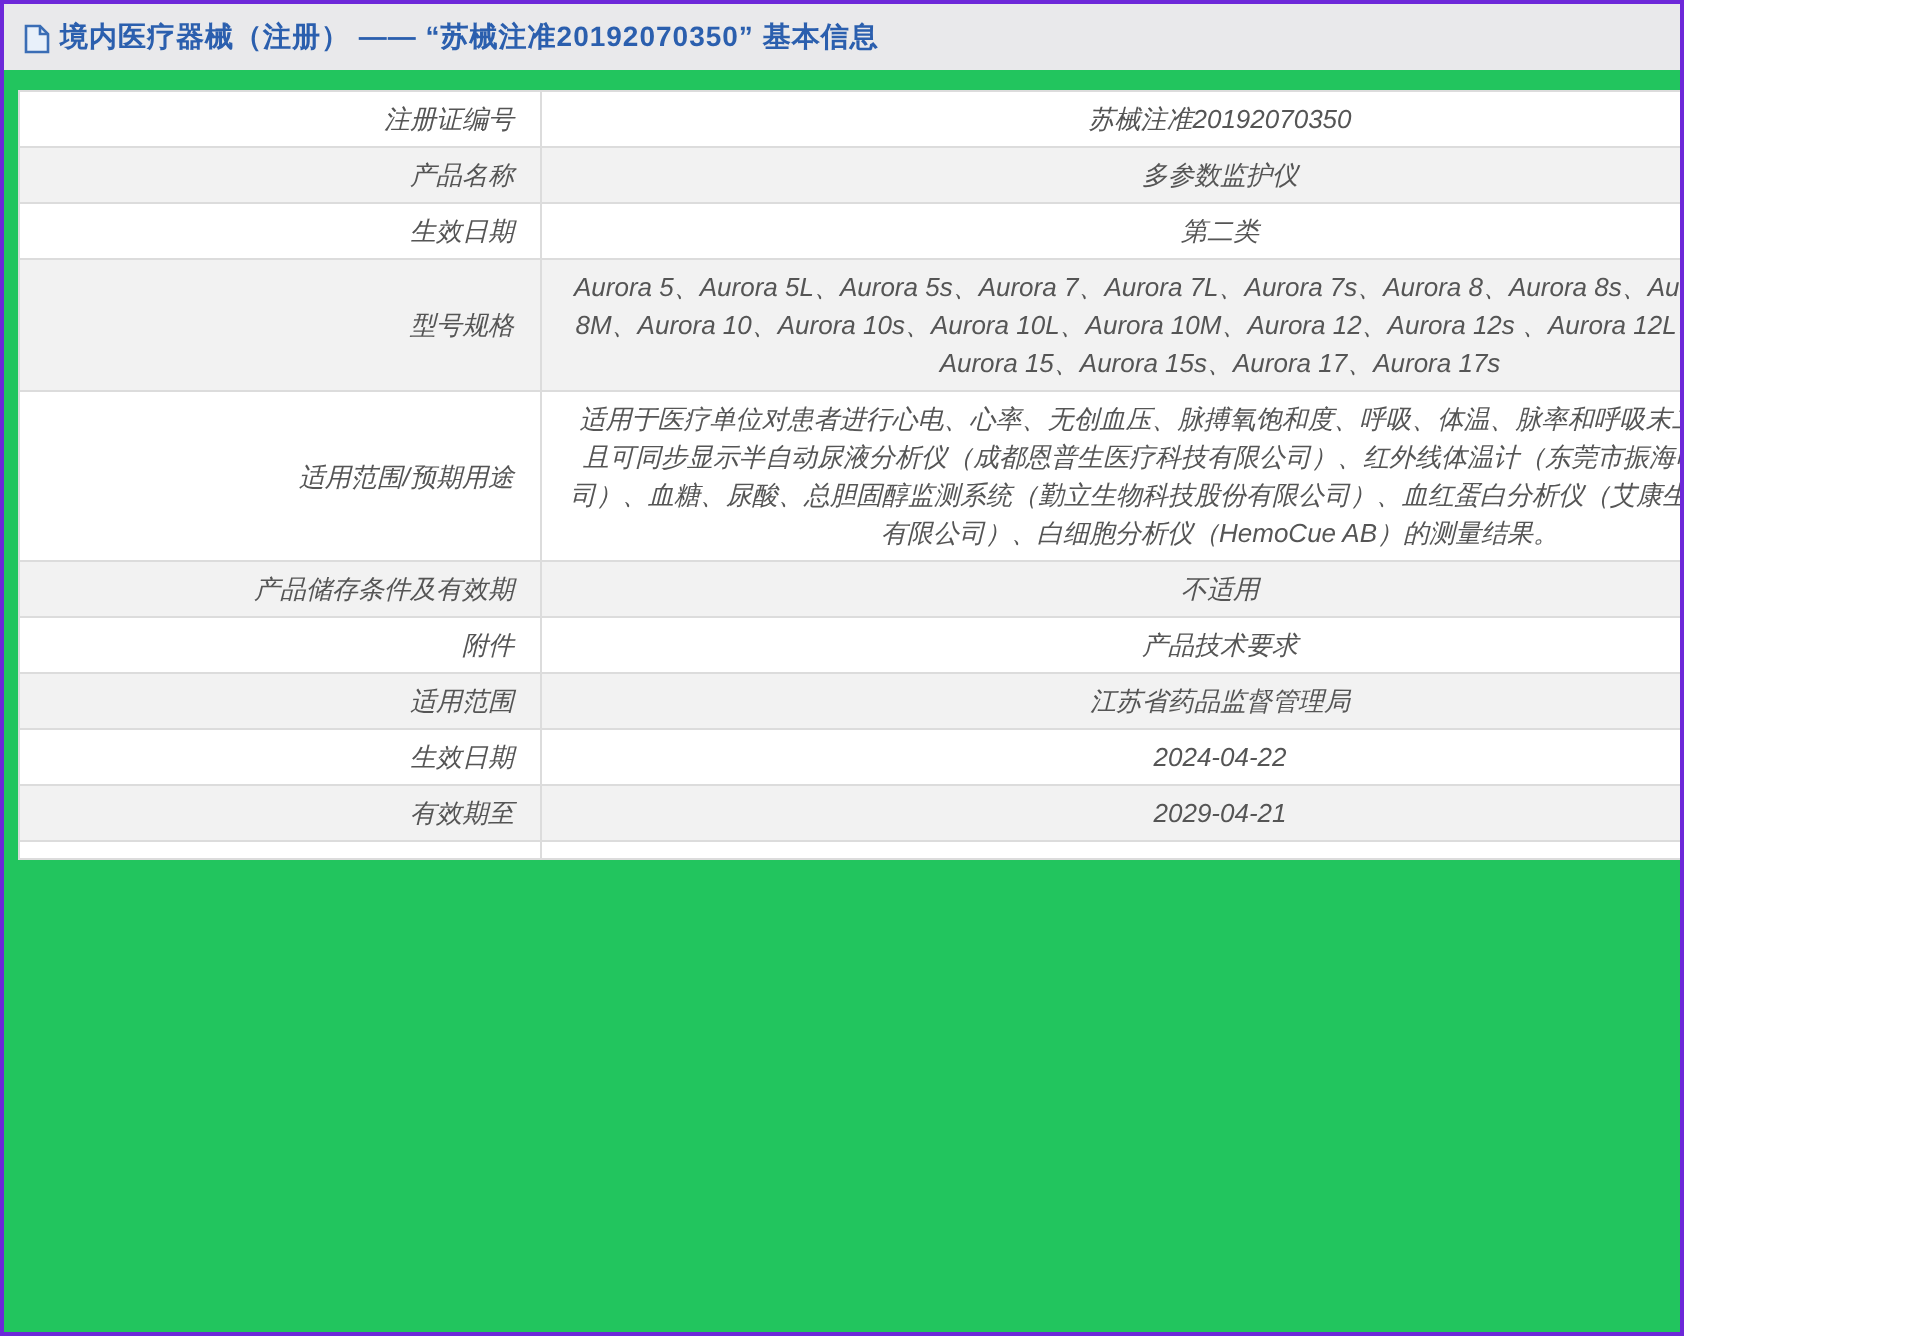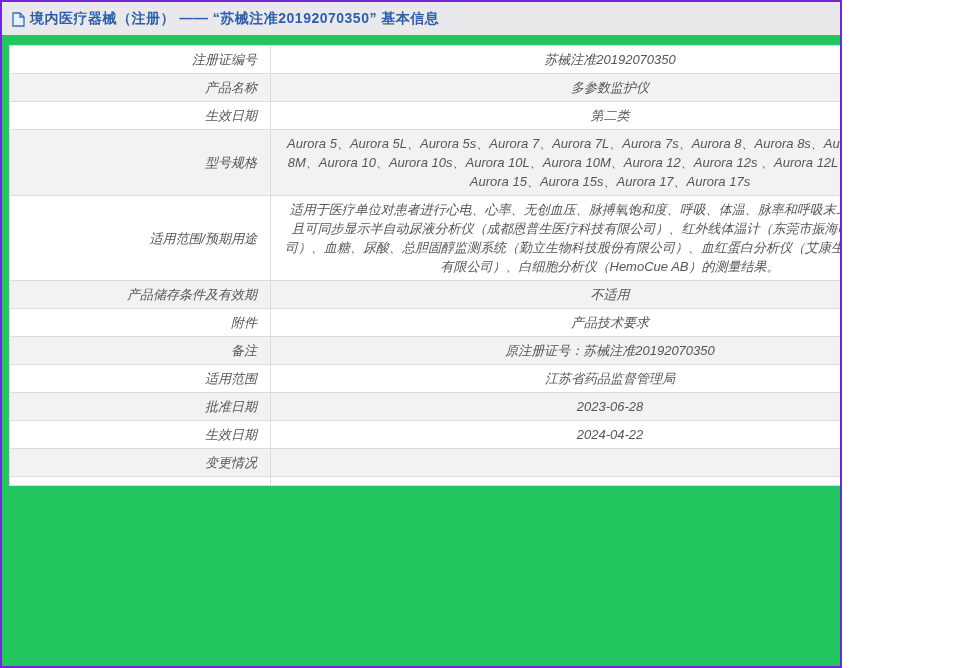--- a/index.html
+++ b/index.html
@@ -95,38 +95,30 @@
         </tr>
         <tr>
           <td class="label"><span>产品储存条件及有效期</span></td>
           <td class="value"><span>不适用</span></td>
         </tr>
         <tr>
           <td class="label"><span>附件</span></td>
           <td class="value"><span>产品技术要求</span></td>
         </tr>
         <tr>
-          <td class="label"><span>备注</span></td>
-          <td class="value"><span>原注册证号：苏械注准20192070350</span></td>
-        </tr>
-        <tr>
           <td class="label"><span>适用范围</span></td>
           <td class="value"><span>江苏省药品监督管理局</span></td>
-        </tr>
-        <tr>
-          <td class="label"><span>批准日期</span></td>
-          <td class="value"><span>2023-06-28</span></td>
         </tr>
         <tr>
           <td class="label"><span>生效日期</span></td>
           <td class="value"><span>2024-04-22</span></td>
         </tr>
         <tr>
-          <td class="label"><span>变更情况</span></td>
-          <td class="value"><span></span></td>
+          <td class="label"><span>有效期至</span></td>
+          <td class="value"><span>2029-04-21</span></td>
         </tr>
         <tr>
           <td class="label"></td>
           <td class="value"></td>
         </tr>
       </tbody>
   </table>
 
 </div>
 

